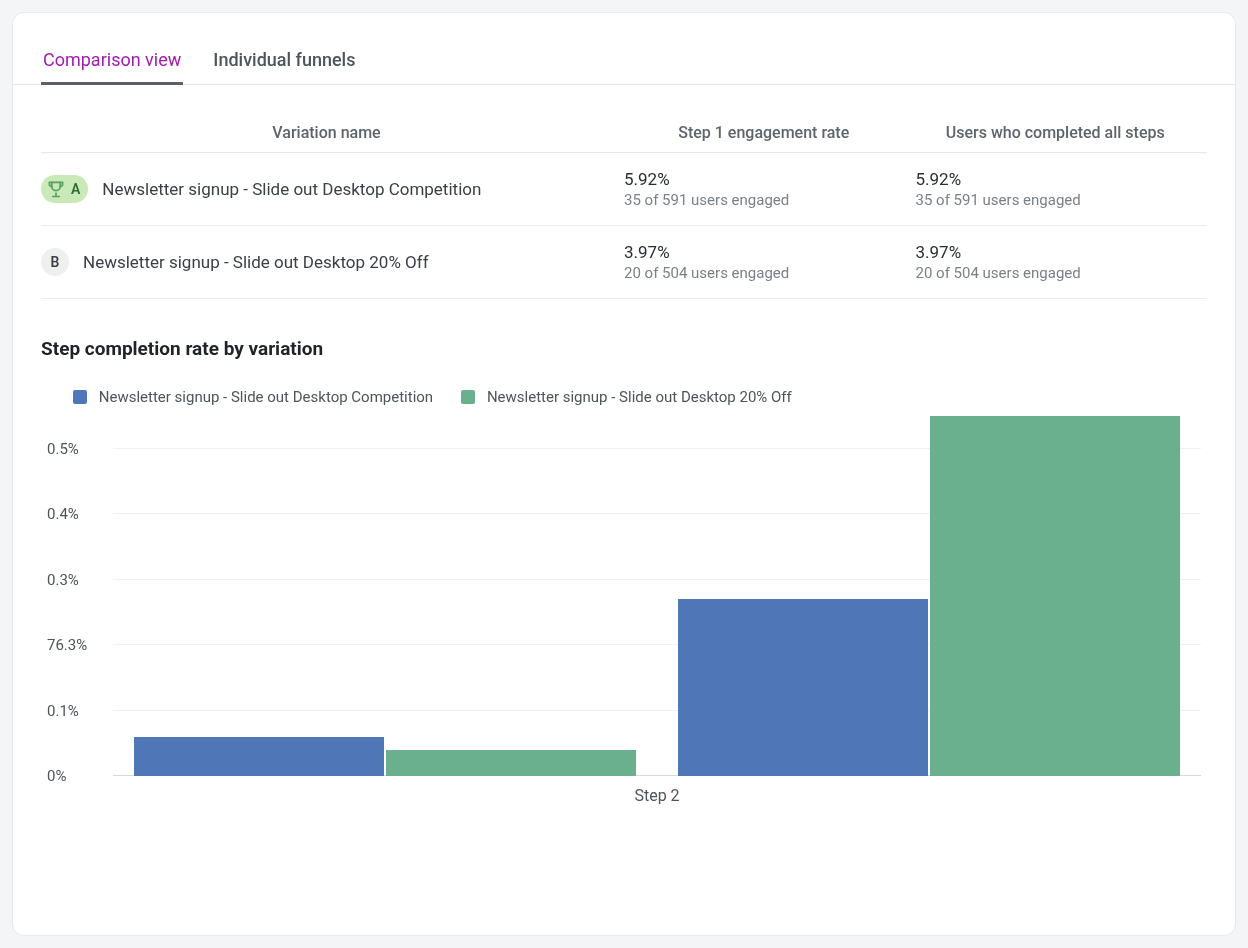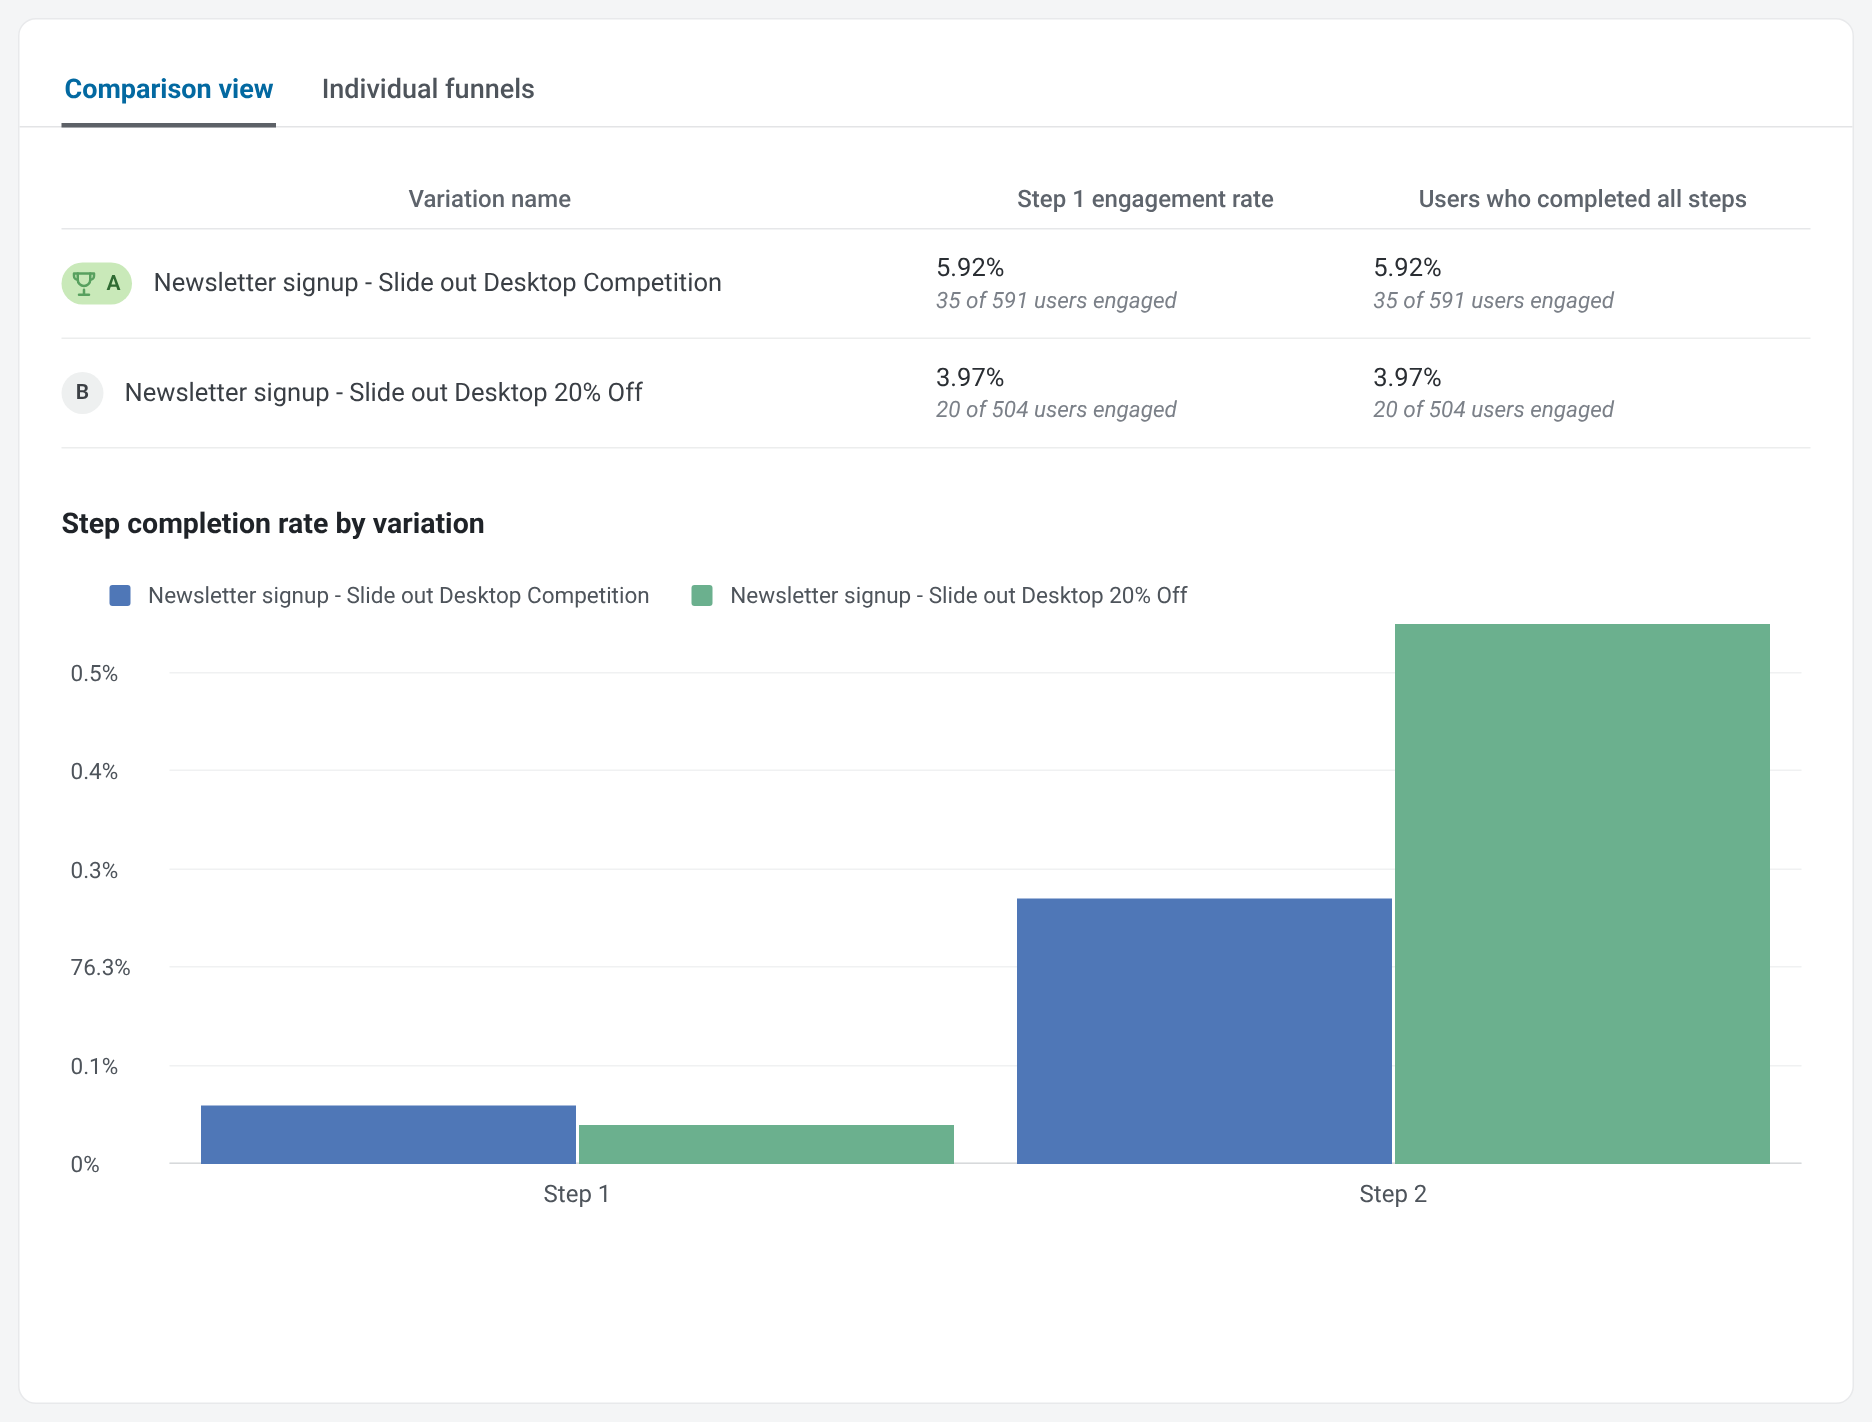--- a/index.html
+++ b/index.html
@@ -33,22 +33,22 @@
     padding: 0 28px;
   }
   .tab {
     font-size: 18px;
     padding: 8px 2px 12px 2px;
     color: #4e545b;
     cursor: pointer;
     font-weight: 500;
   }
   .tab.active {
-    color: #0369a1;
-    font-weight: 700;
+    color: #a21caf;
+    font-weight: 400;
     border-bottom: 3px solid #5d6167;
     margin-bottom: -1px;
   }
   table.eng {
     width: 100%;
     border-collapse: collapse;
     margin-top: 28px;
     font-size: 16px;
   }
   table.eng th {
@@ -75,21 +75,21 @@
   }
   .trophy {
     width: 22px; height: 22px;
     display: inline-flex; align-items:center; justify-content:center;
     color: #58a05f;
   }
   .trophy svg { width: 20px; height: 20px; }
   .badge.win { background: #c9e9b9; color:#2f6b33; padding-left:2px; width:auto; min-width:28px; padding:0 8px 0 4px; border-radius:14px; gap:4px; display:inline-flex; align-items:center;}
   .var-name { color: #3a3f45; font-size: 17px; }
   .metric-main { font-size: 17px; color: #2a2e33; }
-  .metric-sub { font-size: 15px; color: #7b8088; margin-top: 2px; font-style: italic; }
+  .metric-sub { font-size: 15px; color: #7b8088; margin-top: 2px; }
 
   .section-row {
     display: flex; align-items: center; justify-content: space-between;
     margin-top: 38px;
   }
   .section-title { font-size: 19px; font-weight: 700; color: #1f2328; }
   .seg {
     display: inline-flex;
     background: #eef0f1;
     border: 1px solid #d9dbdd;
@@ -280,19 +280,18 @@
               <div class="bar" style="height: 10.9091%; background: rgb(79, 119, 183);"></div>
               <div class="bar" style="height: 7.27273%; background: rgb(107, 176, 142);"></div>
             </div>
             <div class="group">
               <div class="bar" style="height: 49.0909%; background: rgb(79, 119, 183);"></div>
               <div class="bar" style="height: 100%; background: rgb(107, 176, 142);"></div>
             </div>
           </div>
         </div>
       <div class="x-labels" id="x-labels">
-          <div class="x-label">Step 1</div>
           <div class="x-label">Step 2</div>
         </div>
     </div>
 
   </div>
 </div>
 
 </body></html>

